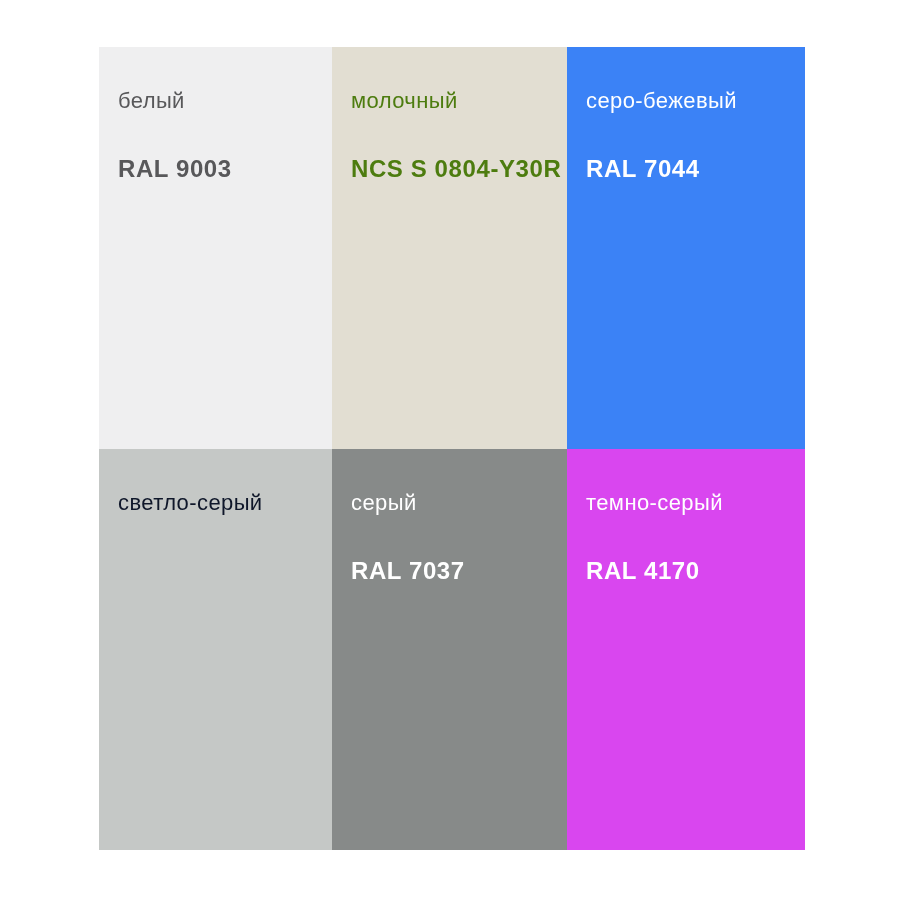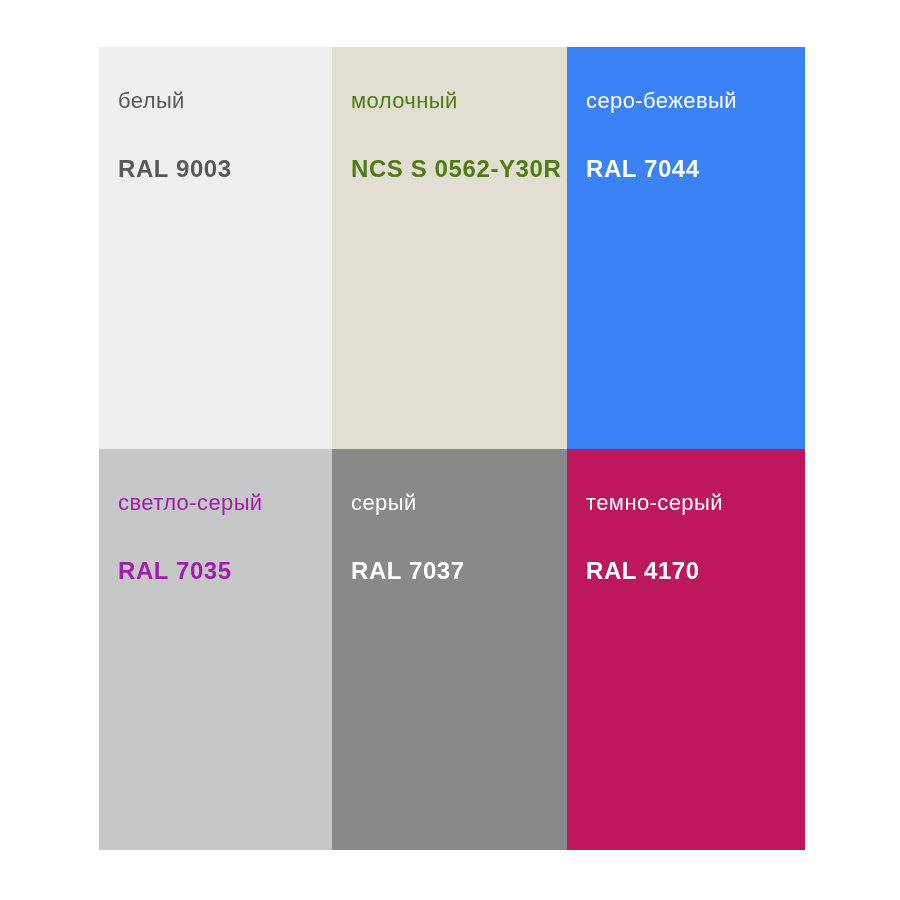--- a/index.html
+++ b/index.html
@@ -68,37 +68,36 @@
 <div class="palette-wrap">
   <div class="palette-grid">
 
     <div class="swatch" style="background: rgb(239, 239, 240); color: rgb(88, 88, 90);">
       <div class="swatch-text swatch-name">белый</div>
       <div class="swatch-text swatch-code">RAL 9003</div>
     </div>
 
     <div class="swatch" style="background: rgb(226, 222, 210); color: #4d7c0f;">
       <div class="swatch-text swatch-name">молочный</div>
-      <div class="swatch-text swatch-code">NCS S 0562-Y30R</div>
+      <div class="swatch-text swatch-code">NCS S 0804-Y30R</div>
     </div>
 
     <div class="swatch" style="background: #3b82f6; color: rgb(255, 255, 255);">
       <div class="swatch-text swatch-name">серо-бежевый</div>
       <div class="swatch-text swatch-code">RAL 7044</div>
     </div>
 
-    <div class="swatch" style="background: rgb(197, 200, 198); color: #a21caf;">
+    <div class="swatch" style="background: rgb(197, 200, 198); color: #0f172a;">
       <div class="swatch-text swatch-name">светло-серый</div>
-      <div class="swatch-text swatch-code">RAL 7035</div>
     </div>
 
     <div class="swatch" style="background: rgb(135, 138, 137); color: rgb(255, 255, 255);">
       <div class="swatch-text swatch-name">серый</div>
       <div class="swatch-text swatch-code">RAL 7037</div>
     </div>
 
-    <div class="swatch" style="background: #be185d; color: rgb(255, 255, 255);">
+    <div class="swatch" style="background: #d946ef; color: rgb(255, 255, 255);">
       <div class="swatch-text swatch-name">темно-серый</div>
       <div class="swatch-text swatch-code">RAL 4170</div>
     </div>
 
   </div>
 </div>
 
 </body></html>

